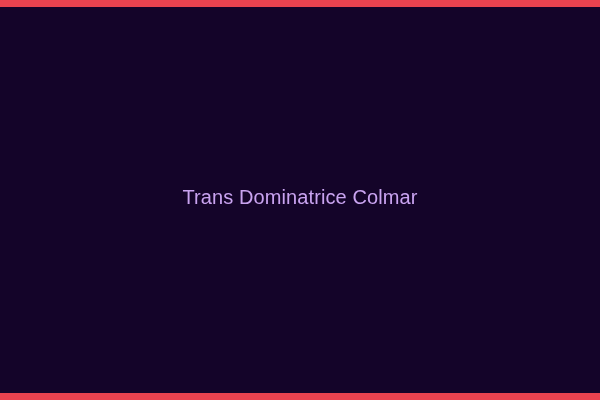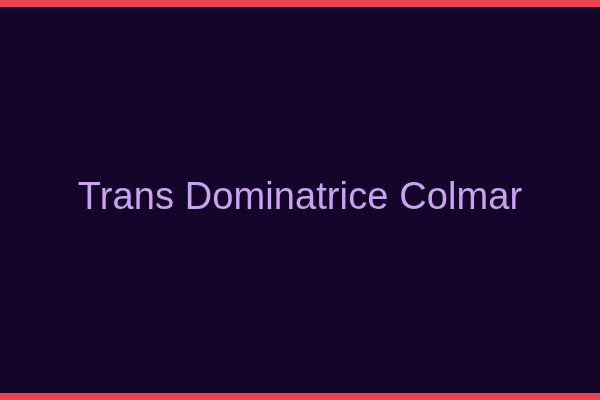--- a/index.html
+++ b/index.html
@@ -39,21 +39,21 @@
   .edge-bar.top  { top: 0; }
   .edge-bar.bottom { bottom: 0; }
 
   #banner-text {
     position: relative;
     z-index: 2;
     margin: 0;
     margin-top: -6px;
     padding: 0 12px;
     font-family: "Liberation Sans", sans-serif;
-    font-size: 38px;
+    font-size: 20px;
     font-weight: 400;
     line-height: 1.15;
     letter-spacing: 0.1px;
     color: #c9a3f0;
     text-align: center;
     white-space: nowrap;
     user-select: none;
   }
 </style>
 </head>

